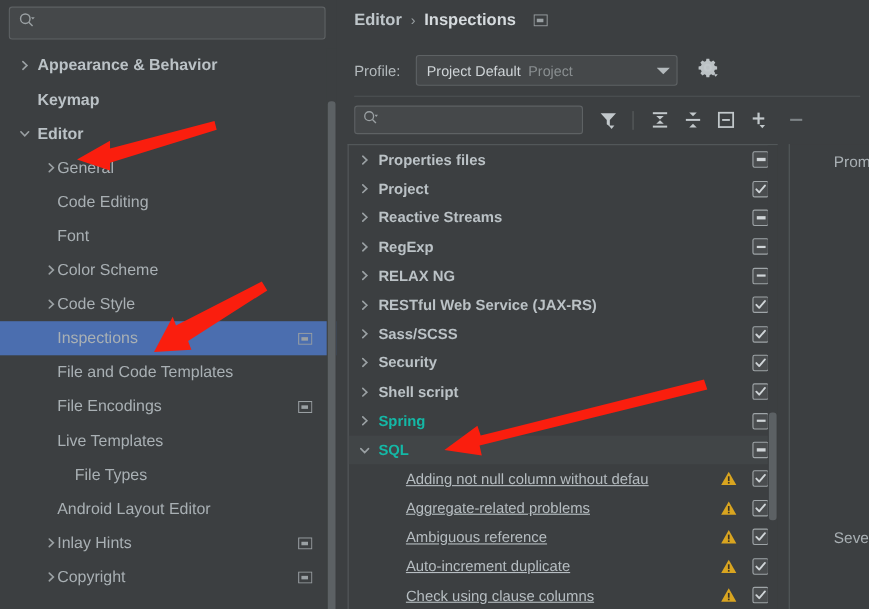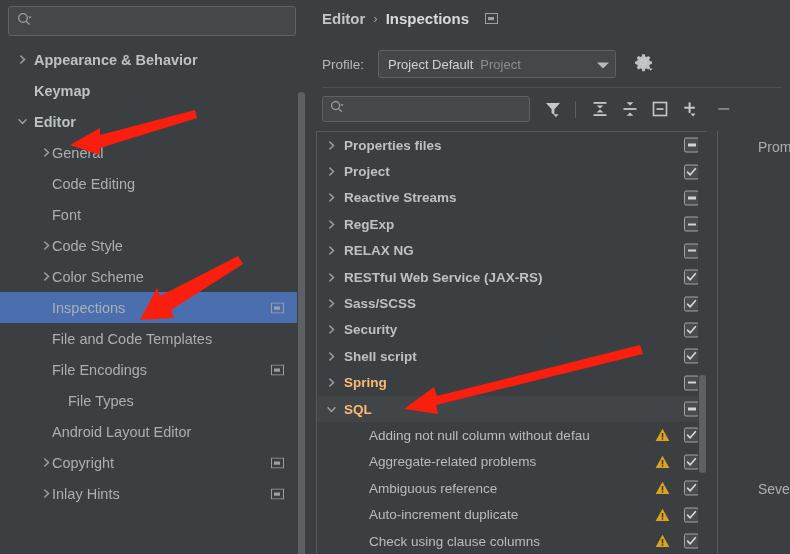--- a/index.html
+++ b/index.html
@@ -100,29 +100,29 @@
   #tree-panel {
     position: absolute; left: 10px; top: 131px; width: 391px; height: 423px;
     background: #3c3f41; border: 1px solid #555a5c; border-right: none; border-bottom: none;
     overflow: hidden;
   }
   .t-row {
     position: relative; height: 26.4px; width: 389px; display: flex; align-items: center;
     font-size: 13.5px; color: #bbc2c6; white-space: nowrap;
   }
   .t-row.group { font-weight: bold; }
-  .t-row.modified .t-label { color: #fdba74; }
+  .t-row.modified .t-label { color: #14b8a6; }
   .t-row.sel-bg { background: #414547; }
   .t-chev {
     position: absolute; left: 7px; width: 14px; text-align: center;
     color: #9aa0a3; font-size: 12px; font-family: "DejaVu Sans", sans-serif;
   }
   .t-label { position: absolute; text-align: center; }
   .t-label.lvl1 { left: 27px; }
-  .t-label.lvl2 { left: 52px; color: #b6bdc1; font-weight: normal; }
+  .t-label.lvl2 { left: 52px; color: #b6bdc1; font-weight: normal; text-decoration: underline; }
   .t-warn { position: absolute; right: 36px; top: 50%; transform: translateY(-50%); }
   .t-check { position: absolute; right: 7px; top: 50%; transform: translateY(-50%); }
 
   .cbox {
     width: 15px; height: 15px; border: 1px solid #9fa5a8; border-radius: 2px;
     background: #4a4d4f; display: flex; align-items: center; justify-content: center;
   }
 
   #tree-scroll-track {
     position: absolute; right: 0; top: 0; width: 9px; height: 423px; background: #3c3f41;
@@ -207,29 +207,29 @@
         </div>
         <div class="s-row">
           <span class="s-label" style="left:52px;">Font</span>
         </div>
         <div class="s-row">
           <span class="s-chev" style="left:38px;display:flex;align-items:center;justify-content:center;">
             <svg width="11" height="11" viewBox="0 0 11 11">
               <polyline points="3.8,2 7.5,5.5 3.8,9" fill="none" stroke="#9aa0a3" stroke-width="1.5" stroke-linecap="round"></polyline>
             </svg>
           </span>
-          <span class="s-label" style="left:52px;">Code Style</span>
+          <span class="s-label" style="left:52px;">Color Scheme</span>
         </div>
         <div class="s-row">
           <span class="s-chev" style="left:38px;display:flex;align-items:center;justify-content:center;">
             <svg width="11" height="11" viewBox="0 0 11 11">
               <polyline points="3.8,2 7.5,5.5 3.8,9" fill="none" stroke="#9aa0a3" stroke-width="1.5" stroke-linecap="round"></polyline>
             </svg>
           </span>
-          <span class="s-label" style="left:52px;">Color Scheme</span>
+          <span class="s-label" style="left:52px;">Code Style</span>
         </div>
         <div class="s-row selected">
           <span class="s-label" style="left:52px;">Inspections</span>
           <span class="s-scope-icon" style="display:flex;">
             <svg width="13" height="11" viewBox="0 0 13 11">
               <rect x="0.5" y="0.5" width="12" height="10" fill="none" stroke="#9aa0a3" stroke-width="1"></rect>
               <rect x="3" y="4" width="6" height="3.2" fill="#9aa0a3"></rect>
             </svg>
           </span>
         </div>
@@ -239,46 +239,49 @@
         <div class="s-row">
           <span class="s-label" style="left:52px;">File Encodings</span>
           <span class="s-scope-icon" style="display:flex;">
             <svg width="13" height="11" viewBox="0 0 13 11">
               <rect x="0.5" y="0.5" width="12" height="10" fill="none" stroke="#9aa0a3" stroke-width="1"></rect>
               <rect x="3" y="4" width="6" height="3.2" fill="#9aa0a3"></rect>
             </svg>
           </span>
         </div>
         <div class="s-row">
+          <span class="s-label" style="left:52px;">Live Templates</span>
+        </div>
+        <div class="s-row">
           <span class="s-label" style="left:68px;">File Types</span>
         </div>
         <div class="s-row">
           <span class="s-label" style="left:52px;">Android Layout Editor</span>
         </div>
         <div class="s-row">
           <span class="s-chev" style="left:38px;display:flex;align-items:center;justify-content:center;">
             <svg width="11" height="11" viewBox="0 0 11 11">
               <polyline points="3.8,2 7.5,5.5 3.8,9" fill="none" stroke="#9aa0a3" stroke-width="1.5" stroke-linecap="round"></polyline>
             </svg>
           </span>
-          <span class="s-label" style="left:52px;">Copyright</span>
+          <span class="s-label" style="left:52px;">Inlay Hints</span>
           <span class="s-scope-icon" style="display:flex;">
             <svg width="13" height="11" viewBox="0 0 13 11">
               <rect x="0.5" y="0.5" width="12" height="10" fill="none" stroke="#9aa0a3" stroke-width="1"></rect>
               <rect x="3" y="4" width="6" height="3.2" fill="#9aa0a3"></rect>
             </svg>
           </span>
         </div>
         <div class="s-row">
           <span class="s-chev" style="left:38px;display:flex;align-items:center;justify-content:center;">
             <svg width="11" height="11" viewBox="0 0 11 11">
               <polyline points="3.8,2 7.5,5.5 3.8,9" fill="none" stroke="#9aa0a3" stroke-width="1.5" stroke-linecap="round"></polyline>
             </svg>
           </span>
-          <span class="s-label" style="left:52px;">Inlay Hints</span>
+          <span class="s-label" style="left:52px;">Copyright</span>
           <span class="s-scope-icon" style="display:flex;">
             <svg width="13" height="11" viewBox="0 0 13 11">
               <rect x="0.5" y="0.5" width="12" height="10" fill="none" stroke="#9aa0a3" stroke-width="1"></rect>
               <rect x="3" y="4" width="6" height="3.2" fill="#9aa0a3"></rect>
             </svg>
           </span>
         </div>
       </div>
 
     <div id="sidebar-scrollbar-track">

